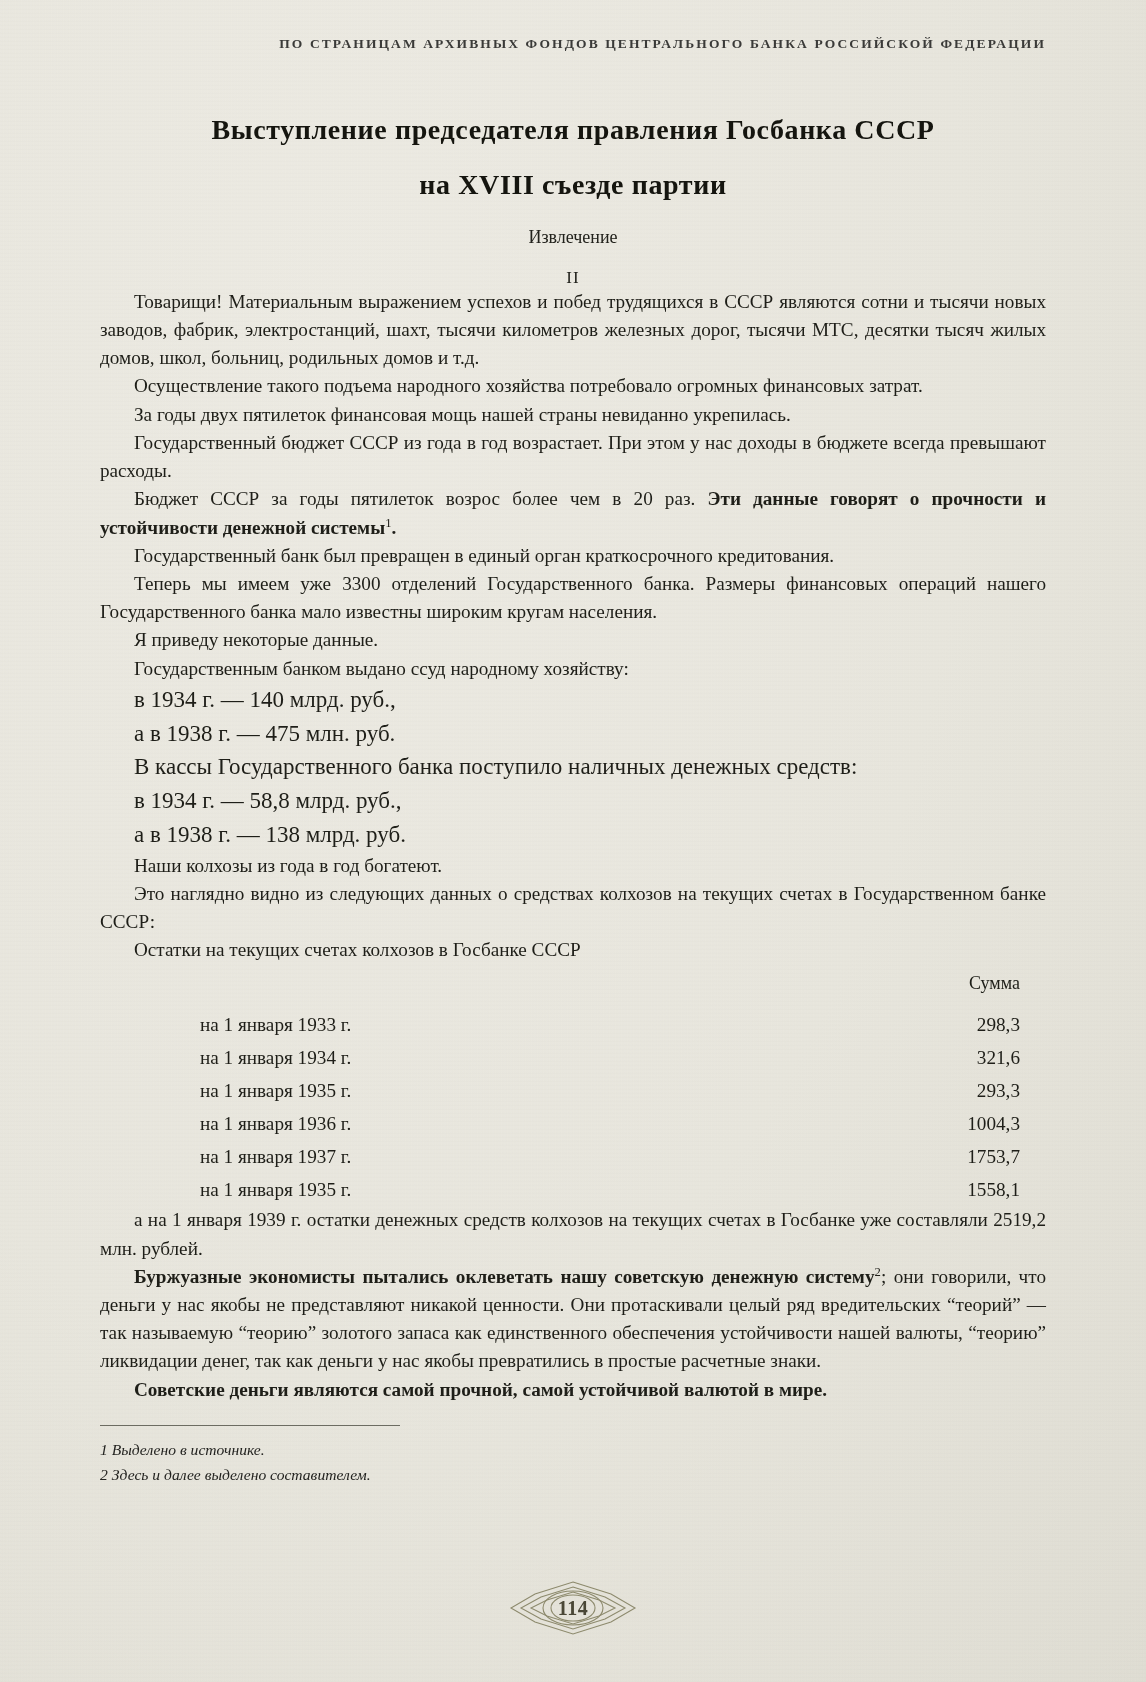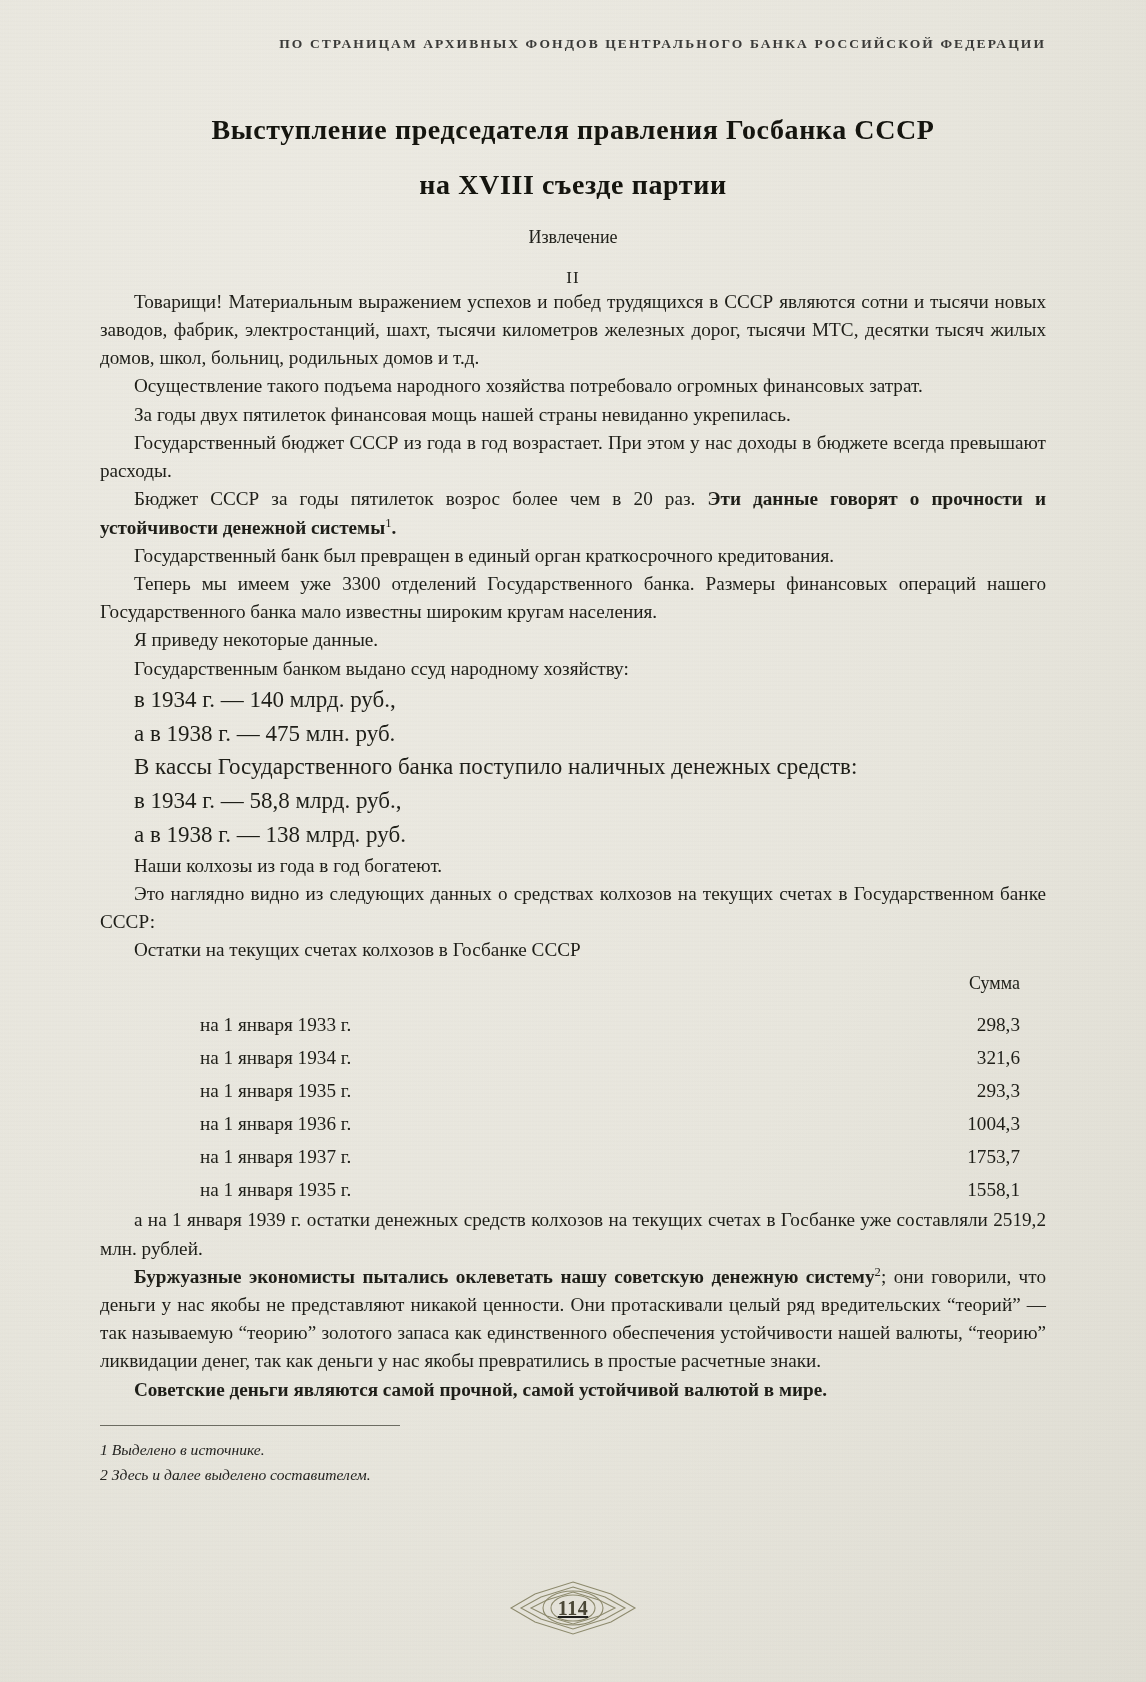--- a/index.html
+++ b/index.html
@@ -157,21 +157,20 @@
     color: #232320;
   }
   .page-number-wrap {
     position: absolute;
     left: 0;
     right: 0;
     bottom: 44px;
     display: flex;
     justify-content: center;
     align-items: center;
-    text-decoration: underline;
   }
   .ornament {
     position: relative;
     width: 132px;
     height: 60px;
     display: flex;
     align-items: center;
     justify-content: center;
   }
   .ornament svg {

